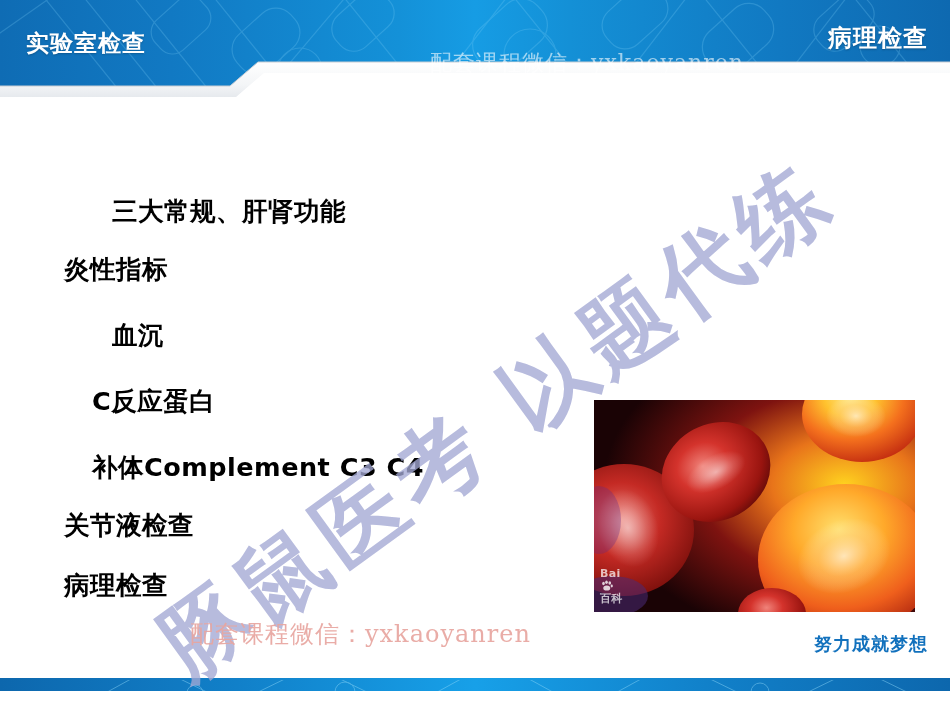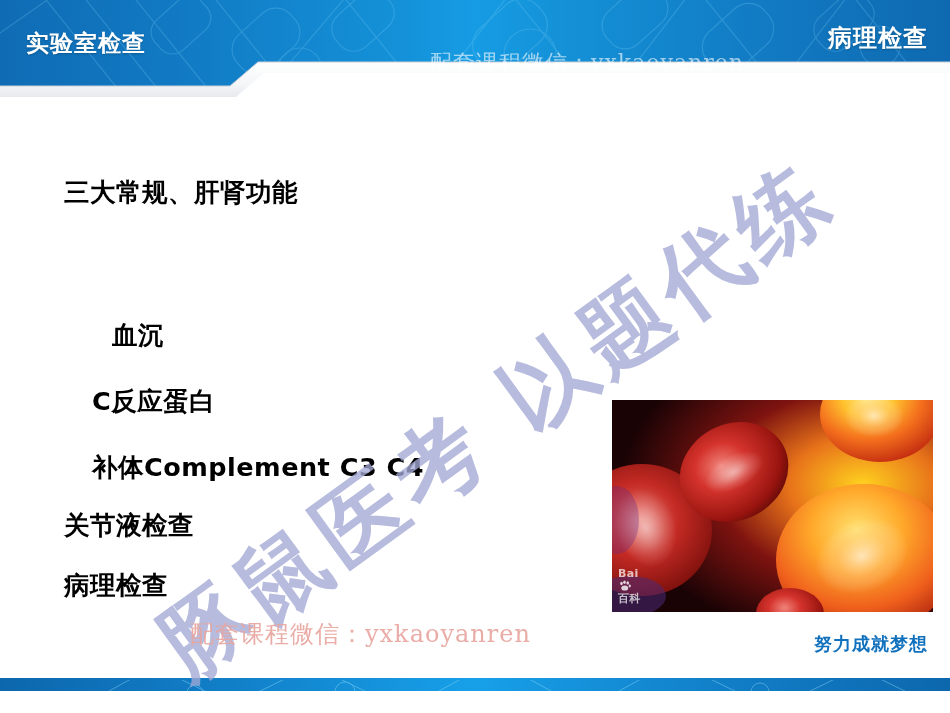--- a/index.html
+++ b/index.html
@@ -102,21 +102,21 @@
     letter-spacing: .5px;
     white-space: nowrap;
     z-index: 4;
   }
   .lv0 { left: 64px; }
   .lv1 { left: 92px; }
 
   
   .photo {
     position: absolute;
-    left: 612px;
+    left: 594px;
     top: 400px;
     width: 321px;
     height: 212px;
     overflow: hidden;
     z-index: 3;
     background: #3b82f6;
   }
   .photo svg { display:block; }
   .photo-credit {
     position: absolute;
@@ -242,21 +242,22 @@
       <polyline points="0,86 230,86 258,62 950,62" fill="none" stroke="#c9ced4" stroke-width="1"></polyline>
     </svg>
 
     <div class="header-title">实验室检查</div>
     <div class="header-wm">配套课程微信：yxkaoyanren</div>
     <div class="header-brand">病理检查</div>
   </div>
 
   <div class="content">
 
-    <div class="bullet lv0" style="top:71px;">三大常规、肝肾功能</div>
+    <div class="bullet lv0" style="top:90px;margin-left:48px;">三大常规、肝肾功能</div>
+    <div class="bullet lv0" style="top:148px;">炎性指标</div>
     <div class="bullet lv1" style="top:214px;margin-left:20px;">血沉</div>
     <div class="bullet lv1" style="top:280px;">C反应蛋白</div>
     <div class="bullet lv1" style="top:346px;">补体Complement C3 C4</div>
     <div class="bullet lv0" style="top:404px;">关节液检查</div>
     <div class="bullet lv0" style="top:464px;">病理检查</div>
   </div>
 
   <div class="photo">
     <svg width="321" height="212" viewBox="0 0 321 212">
       <defs>

